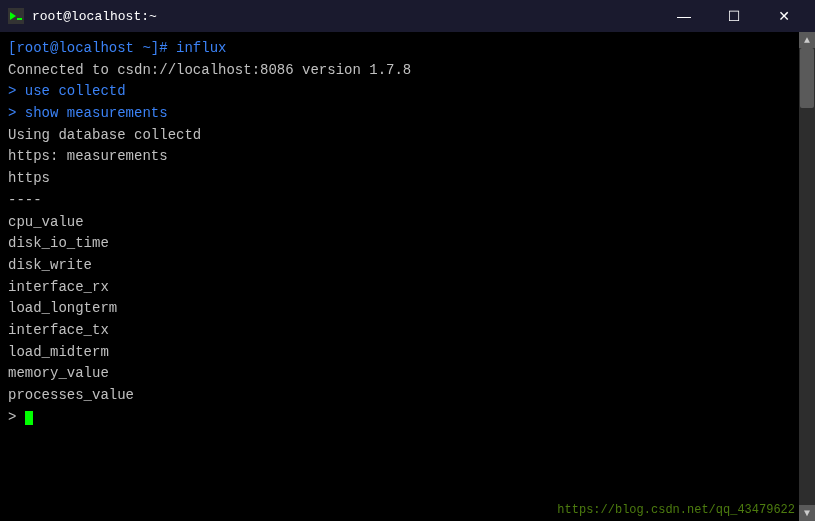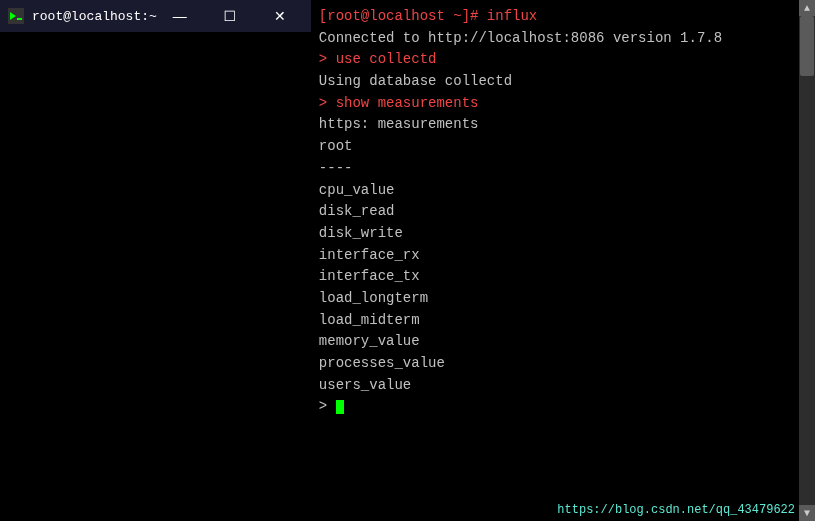--- a/index.html
+++ b/index.html
@@ -14,21 +14,21 @@
       background: #000;
       font-family: 'Courier New', Courier, monospace;
       font-size: 14px;
       overflow: hidden;
     }
 
     .window {
       width: 815px;
       height: 521px;
       display: flex;
-      flex-direction: row;
+      flex-direction: column;
       background: #000;
     }
 
     .title-bar {
       background: #1a1a2e;
       height: 32px;
       display: flex;
       align-items: center;
       justify-content: space-between;
       padding: 0 8px;
@@ -85,21 +85,21 @@
       padding: 6px 8px;
       overflow: hidden;
       position: relative;
     }
 
     .line {
       line-height: 1.55;
       white-space: pre;
     }
 
-    .white { color: #ef4444; }
+    .white { color: #3b82f6; }
 
     .scrollbar {
       position: absolute;
       right: 0;
       top: 0;
       width: 16px;
       height: 100%;
       background: #2d2d2d;
       display: flex;
       flex-direction: column;
@@ -141,21 +141,21 @@
       width: 8px;
       height: 14px;
       background: #00ff00;
       vertical-align: text-bottom;
     }
 
     .watermark {
       position: absolute;
       bottom: 4px;
       right: 20px;
-      color: #5eead4;
+      color: #4d7c0f;
       font-size: 12px;
     }
   </style>
 </head>
 <body>
 
 <div class="window">
   <div class="title-bar">
     <div class="title-bar-left">
       <div class="title-bar-icon">
@@ -169,37 +169,36 @@
     </div>
     <div class="title-bar-controls">
       <button class="title-btn">—</button>
       <button class="title-btn">☐</button>
       <button class="title-btn close">✕</button>
     </div>
   </div>
 
   <div class="terminal-body">
     <div class="line white">[root@localhost ~]# influx</div>
-    <div class="line">Connected to http://localhost:8086 version 1.7.8</div>
+    <div class="line">Connected to csdn://localhost:8086 version 1.7.8</div>
     <div class="line white">&gt; use collectd</div>
+    <div class="line white">&gt; show measurements</div>
     <div class="line">Using database collectd</div>
-    <div class="line white">&gt; show measurements</div>
     <div class="line">https: measurements</div>
-    <div class="line">root</div>
+    <div class="line">https</div>
     <div class="line">----</div>
     <div class="line">cpu_value</div>
-    <div class="line">disk_read</div>
+    <div class="line">disk_io_time</div>
     <div class="line">disk_write</div>
     <div class="line">interface_rx</div>
+    <div class="line">load_longterm</div>
     <div class="line">interface_tx</div>
-    <div class="line">load_longterm</div>
     <div class="line">load_midterm</div>
     <div class="line">memory_value</div>
     <div class="line">processes_value</div>
-    <div class="line">users_value</div>
     <div class="line">&gt; <span class="cursor"></span></div>
 
     <div class="watermark">https://blog.csdn.net/qq_43479622</div>
 
     <div class="scrollbar">
       <div class="scroll-arrow">▲</div>
       <div class="scroll-track">
         <div class="scroll-thumb"></div>
       </div>
       <div class="scroll-arrow">▼</div>

